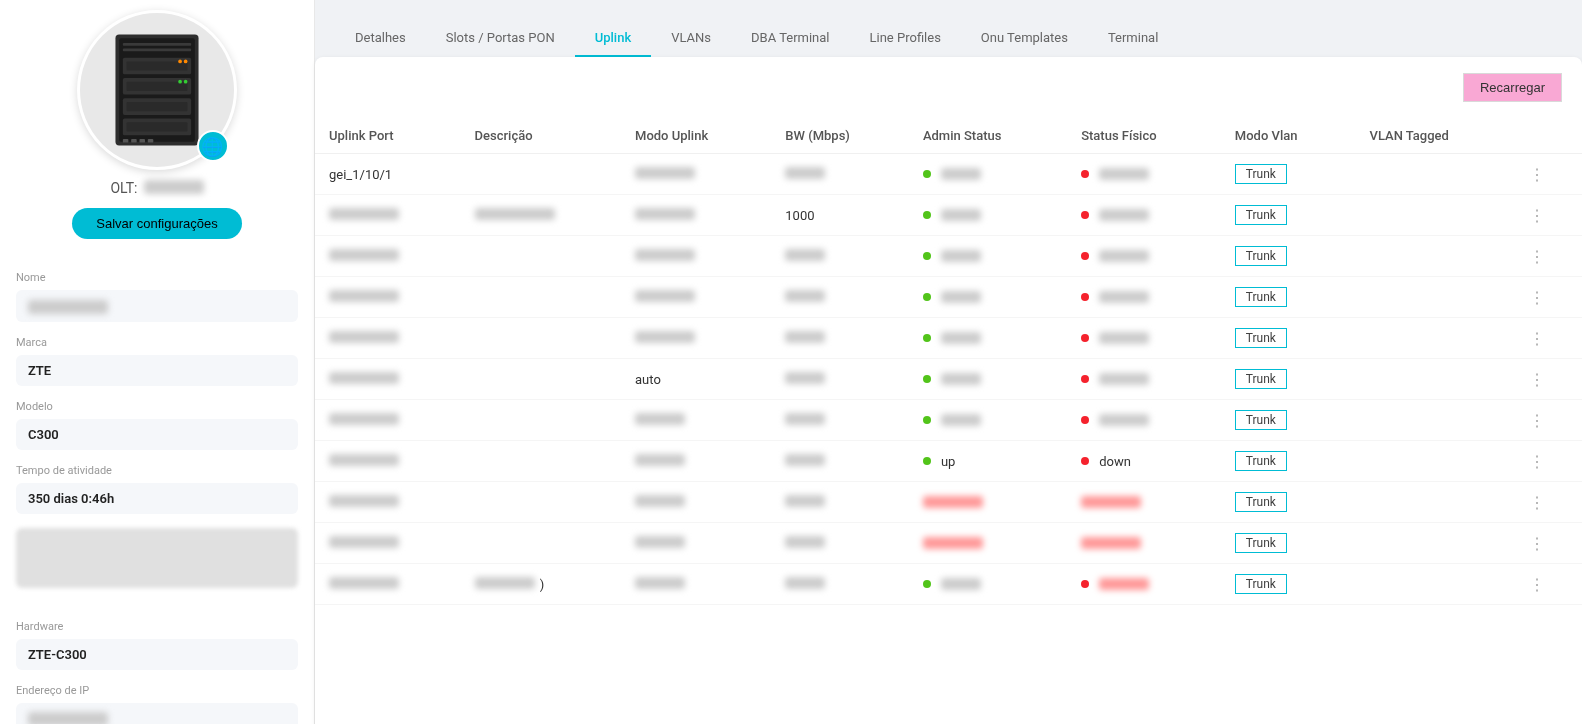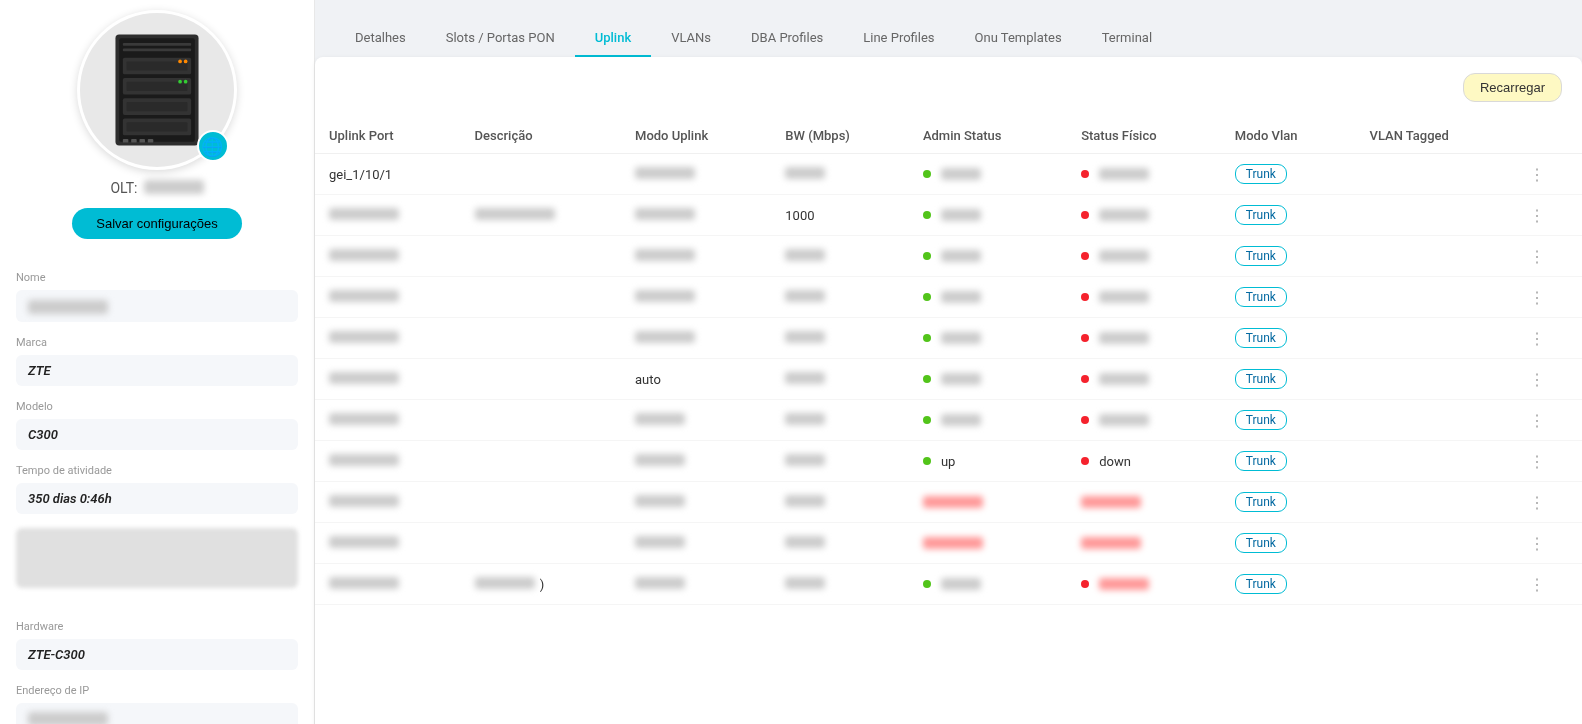--- a/index.html
+++ b/index.html
@@ -112,21 +112,20 @@
       background: #ccc;
       border-radius: 3px;
       filter: blur(3px);
       vertical-align: middle;
     }
     .info-block {
       background: #f5f7fa;
       border-radius: 6px;
       padding: 8px 12px;
       margin-top: 6px;
-      font-style: italic;
     }
     .image-placeholder-block {
       width: calc(100% - 32px);
       height: 60px;
       background: #e0e0e0;
       border-radius: 6px;
       margin: 14px 16px 0;
       filter: blur(2px);
     }
     
@@ -168,23 +167,23 @@
       flex: 1;
       overflow: auto;
       box-shadow: 0 1px 4px rgba(0,0,0,0.08);
     }
     .content-header {
       display: flex;
       justify-content: flex-end;
       padding: 16px 20px;
     }
     .reload-btn {
-      background: #fef9c3;
+      background: #f9a8d4;
       border: 1px solid #d9d9d9;
-      border-radius: 12px;
+      border-radius: 0;
       padding: 6px 16px;
       font-size: 13px;
       cursor: pointer;
       color: #333;
     }
     
     .table-wrap {
       overflow-x: auto;
     }
     table {
@@ -211,22 +210,22 @@
     }
     .blur-cell {
       display: inline-block;
       height: 12px;
       background: #ccc;
       border-radius: 3px;
       filter: blur(3px);
     }
     .trunk-badge {
       border: 1px solid #00bcd4;
-      color: #0369a1;
-      border-radius: 9px;
+      color: #404040;
+      border-radius: 0;
       padding: 2px 10px;
       font-size: 12px;
       display: inline-block;
     }
     .status-dot {
       display: inline-block;
       width: 8px;
       height: 8px;
       border-radius: 50%;
       margin-right: 4px;
@@ -331,21 +330,21 @@
     </div>
   </div>
 
   <div class="main">
 
     <div class="tabs">
       <div class="tab">Detalhes</div>
       <div class="tab">Slots / Portas PON</div>
       <div class="tab active">Uplink</div>
       <div class="tab">VLANs</div>
-      <div class="tab">DBA Profiles</div>
+      <div class="tab">DBA Terminal</div>
       <div class="tab">Line Profiles</div>
       <div class="tab">Onu Templates</div>
       <div class="tab">Terminal</div>
     </div>
 
     <div class="content">
       <div class="content-header">
         <button class="reload-btn">Recarregar</button>
       </div>
 

